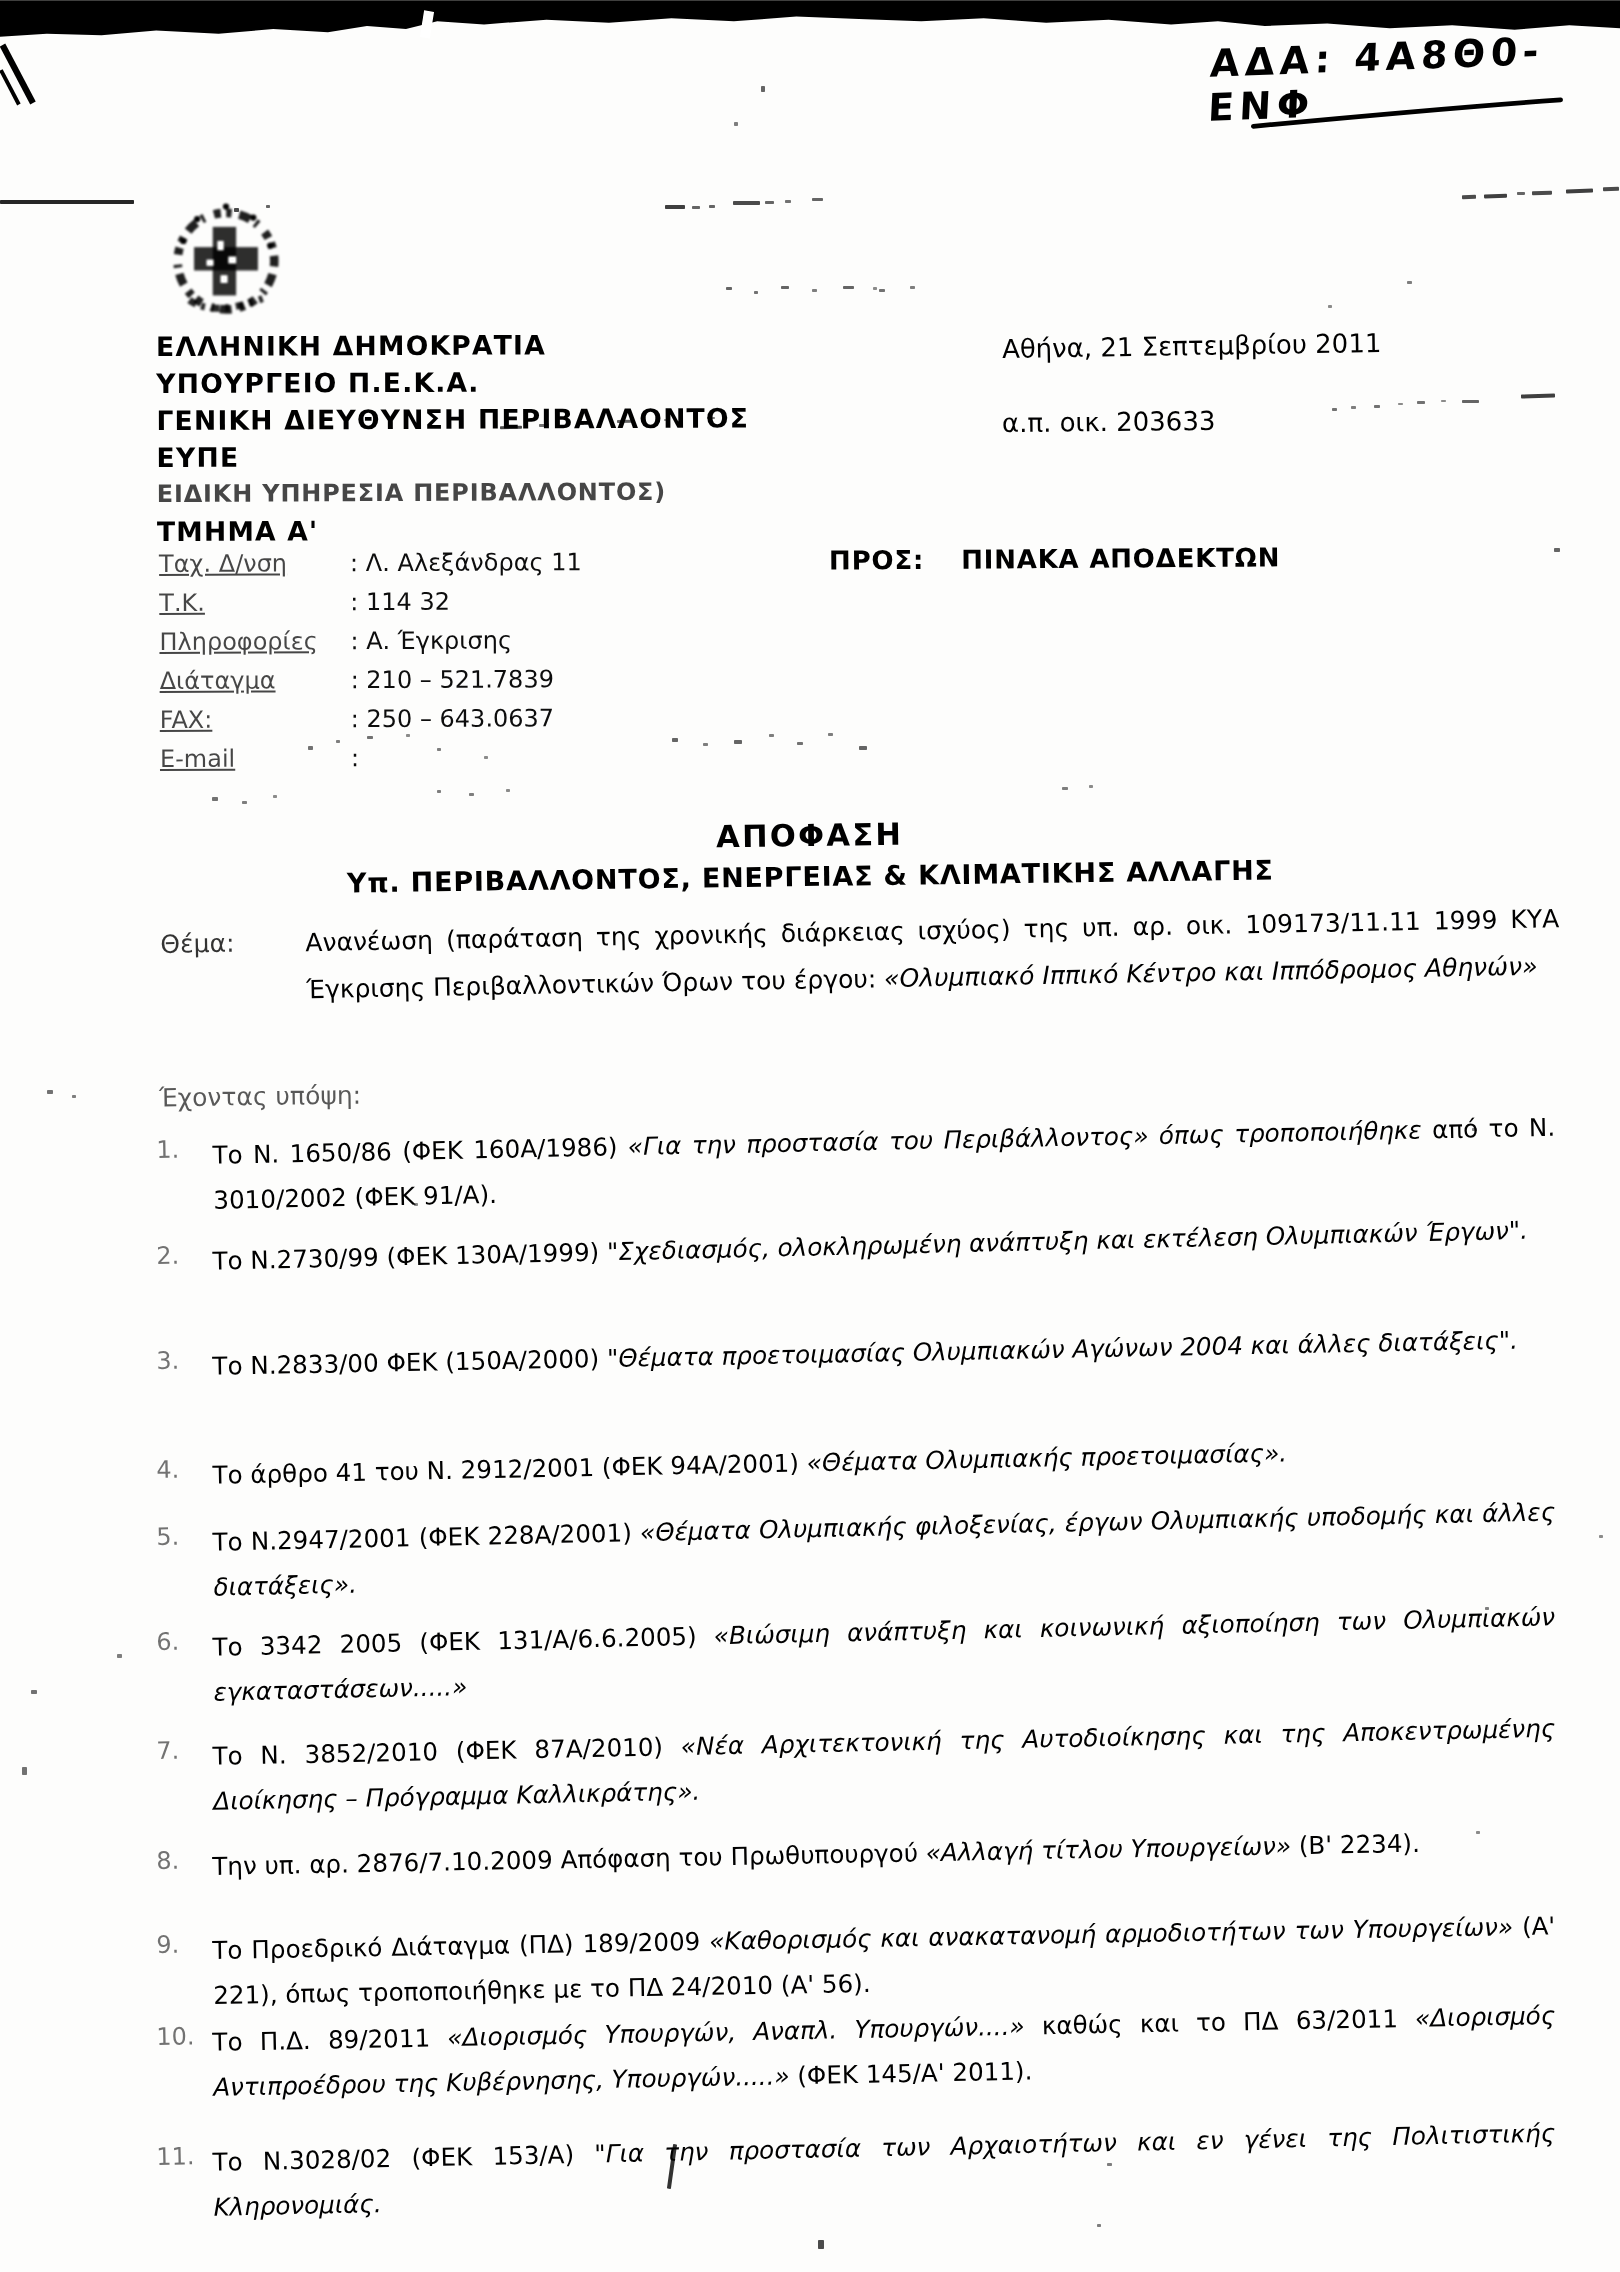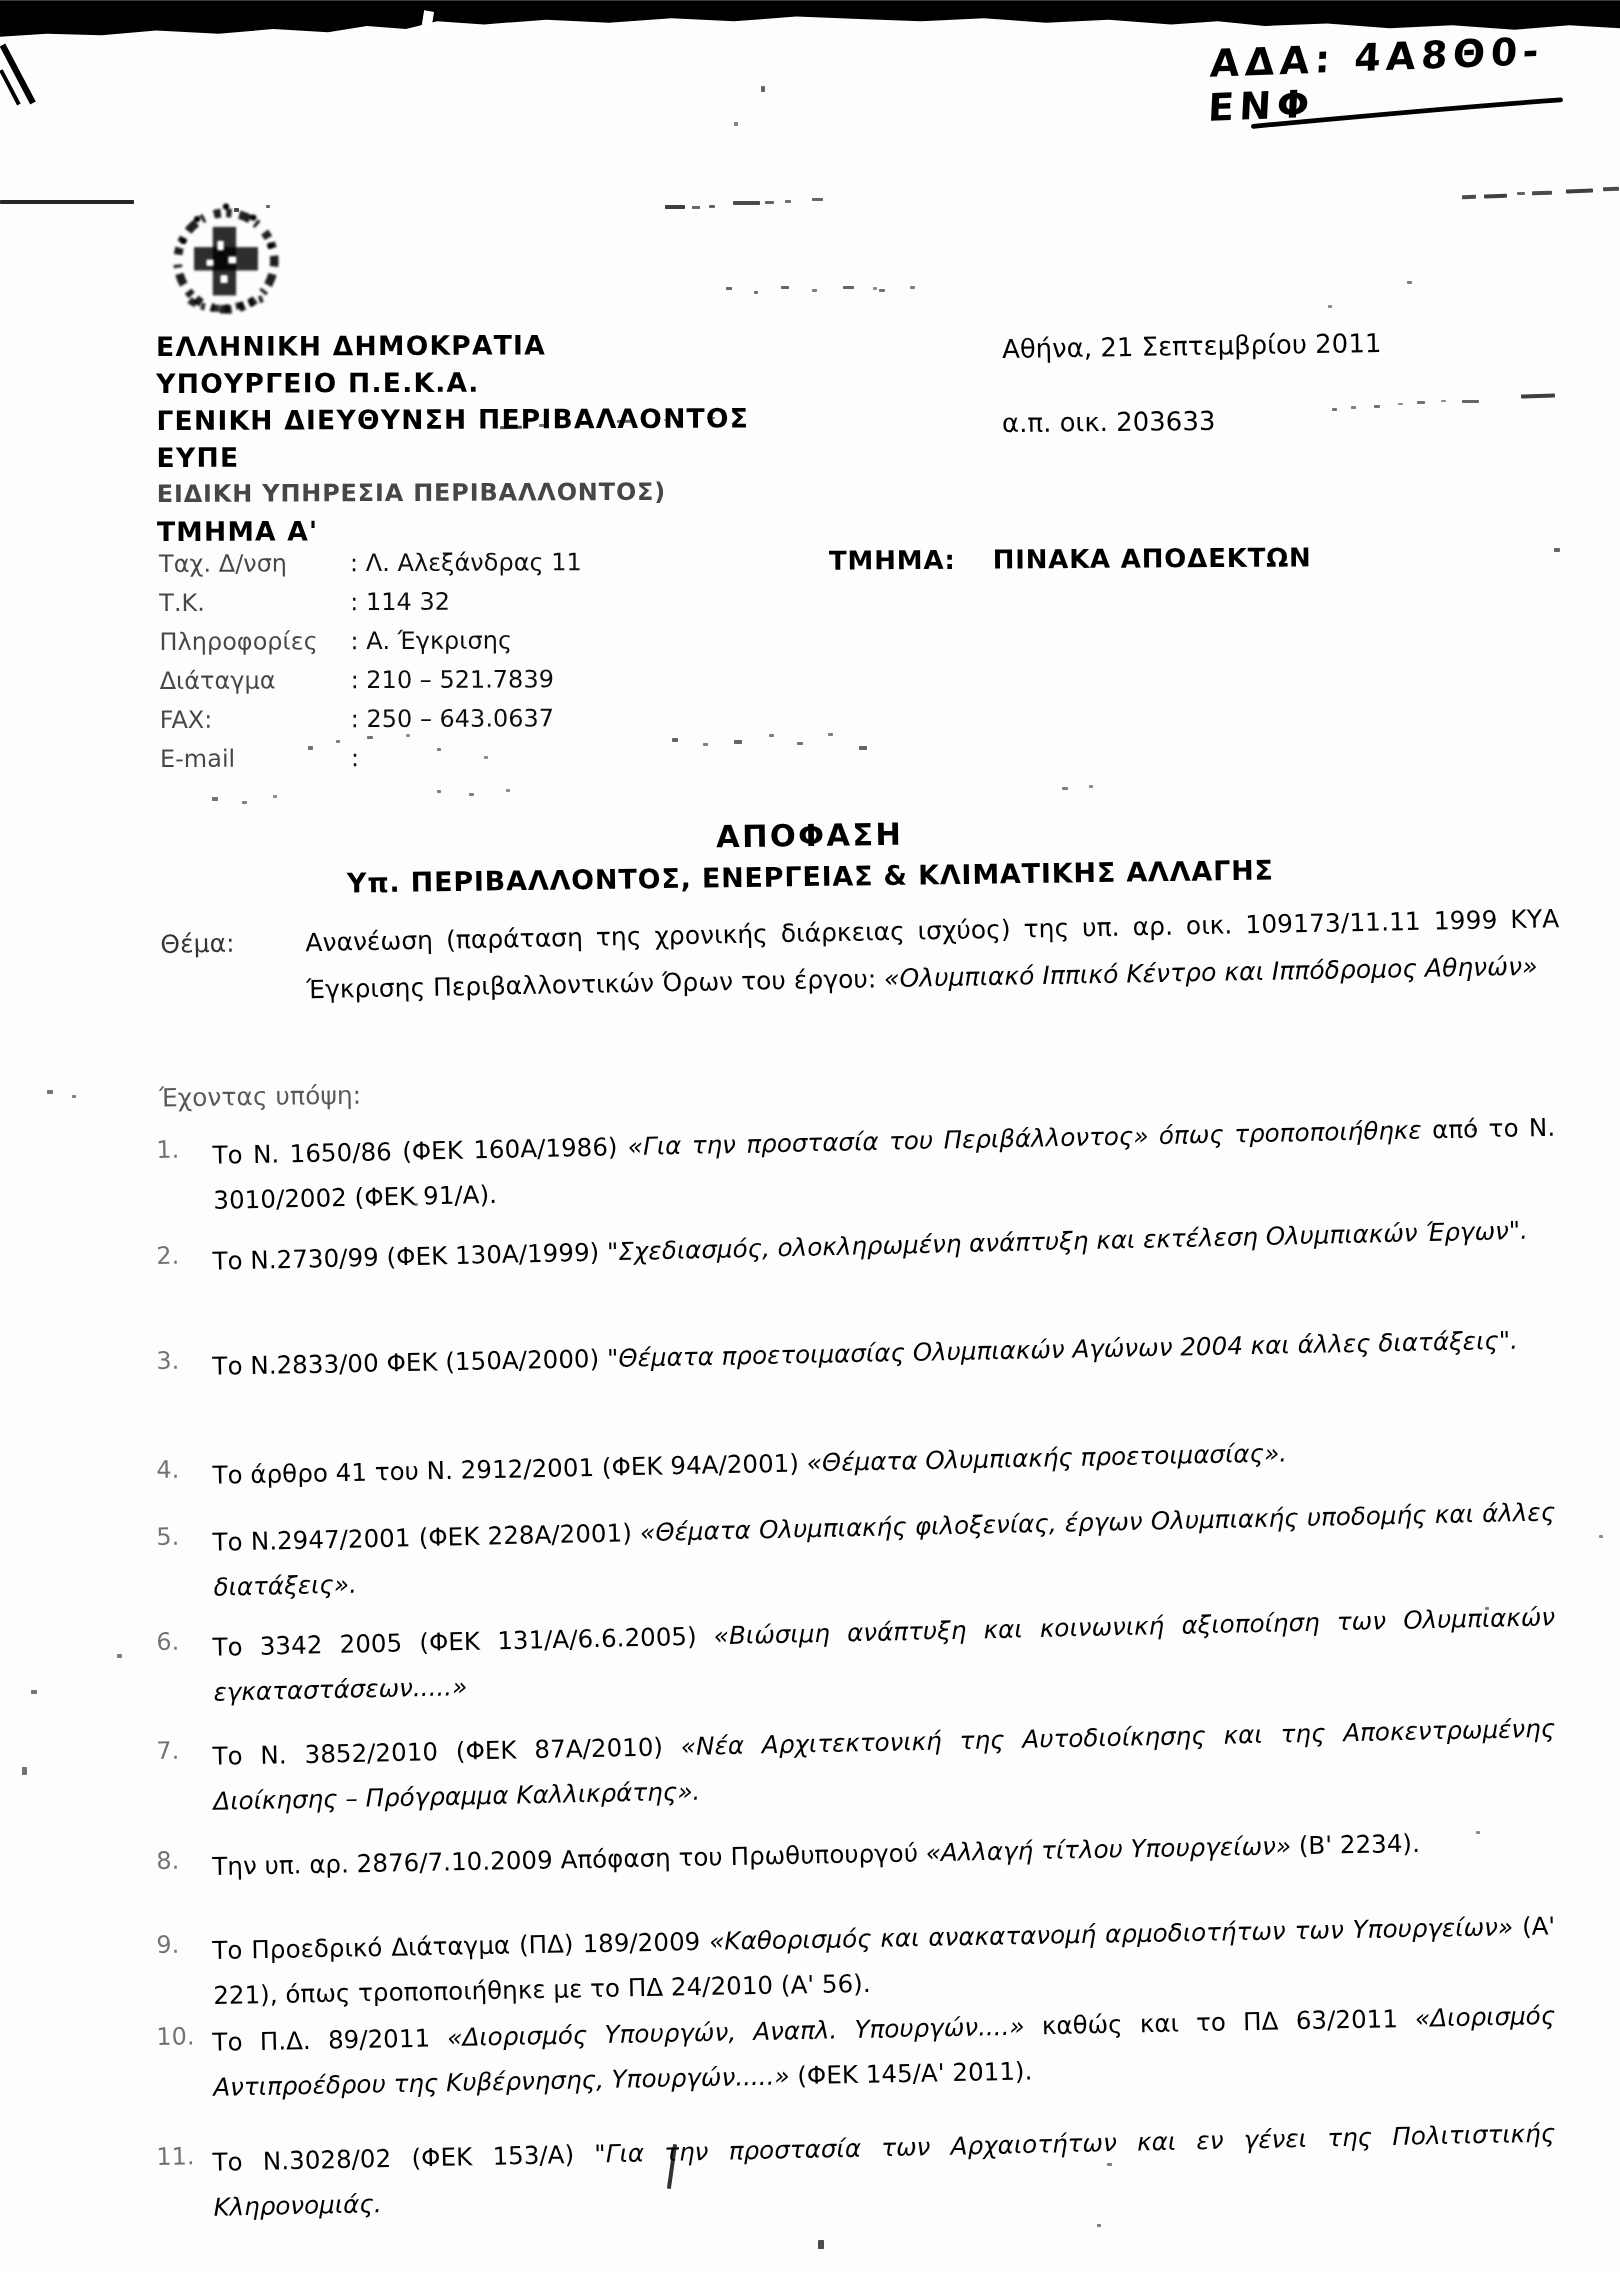--- a/index.html
+++ b/index.html
@@ -33,21 +33,21 @@
     transform:rotate(-0.25deg);transform-origin:left top;white-space:nowrap;
   }
   .org-line{height:37px;}
   .faded-small{opacity:.72;font-size:24px;letter-spacing:0.8px;}
   .contact-block{
     position:absolute;left:159px;top:545px;
     font-size:24px;line-height:39px;font-weight:500;
     transform:rotate(-0.25deg);transform-origin:left top;white-space:nowrap;
   }
   .contact-row{display:flex;height:39px;}
-  .contact-label{width:191px;opacity:.72;}
+  .contact-label{width:191px;opacity:.72;text-decoration:underline;}
   .contact-value{opacity:.95;}
   .date{position:absolute;left:1002px;top:331px;font-size:26px;font-weight:500;transform:rotate(-0.9deg);white-space:nowrap;}
   .protocol{position:absolute;left:1002px;top:407px;font-size:26px;font-weight:500;transform:rotate(-0.6deg);white-space:nowrap;}
   .to-line{position:absolute;left:829px;top:544px;font-size:26px;font-weight:600;letter-spacing:0.8px;display:flex;gap:37px;transform:rotate(-0.4deg);white-space:nowrap;}
   
   .title-block{position:absolute;left:0;right:0;top:818px;text-align:center;transform:rotate(-0.8deg);}
   .title-main{font-size:30.5px;font-weight:700;letter-spacing:2.3px;}
   .title-sub{margin-top:7.8px;font-size:27px;font-weight:700;letter-spacing:0.8px;}
   
   .subject{position:absolute;left:160px;top:922px;width:1399px;transform:rotate(-1.1deg);transform-origin:left top;}
@@ -134,21 +134,21 @@
         </div>
         <div class="contact-row">
           <span class="contact-label">E-mail</span>
           <span class="contact-value">:</span>
         </div>
       </div>
 
     <div class="date">Αθήνα, 21 Σεπτεμβρίου 2011</div>
     <div class="protocol">α.π. οικ. 203633</div>
     <div class="to-line">
-      <span>ΤΜΗΜΑ:</span>
+      <span>ΠΡΟΣ:</span>
       <span>ΠΙΝΑΚΑ ΑΠΟΔΕΚΤΩΝ</span>
     </div>
 
     <div class="title-block">
       <div class="title-main">ΑΠΟΦΑΣΗ</div>
       <div class="title-sub">Υπ. ΠΕΡΙΒΑΛΛΟΝΤΟΣ, ΕΝΕΡΓΕΙΑΣ &amp; ΚΛΙΜΑΤΙΚΗΣ ΑΛΛΑΓΗΣ</div>
     </div>
 
     <div class="subject">
       <span class="subject-label">Θέμα:</span>

